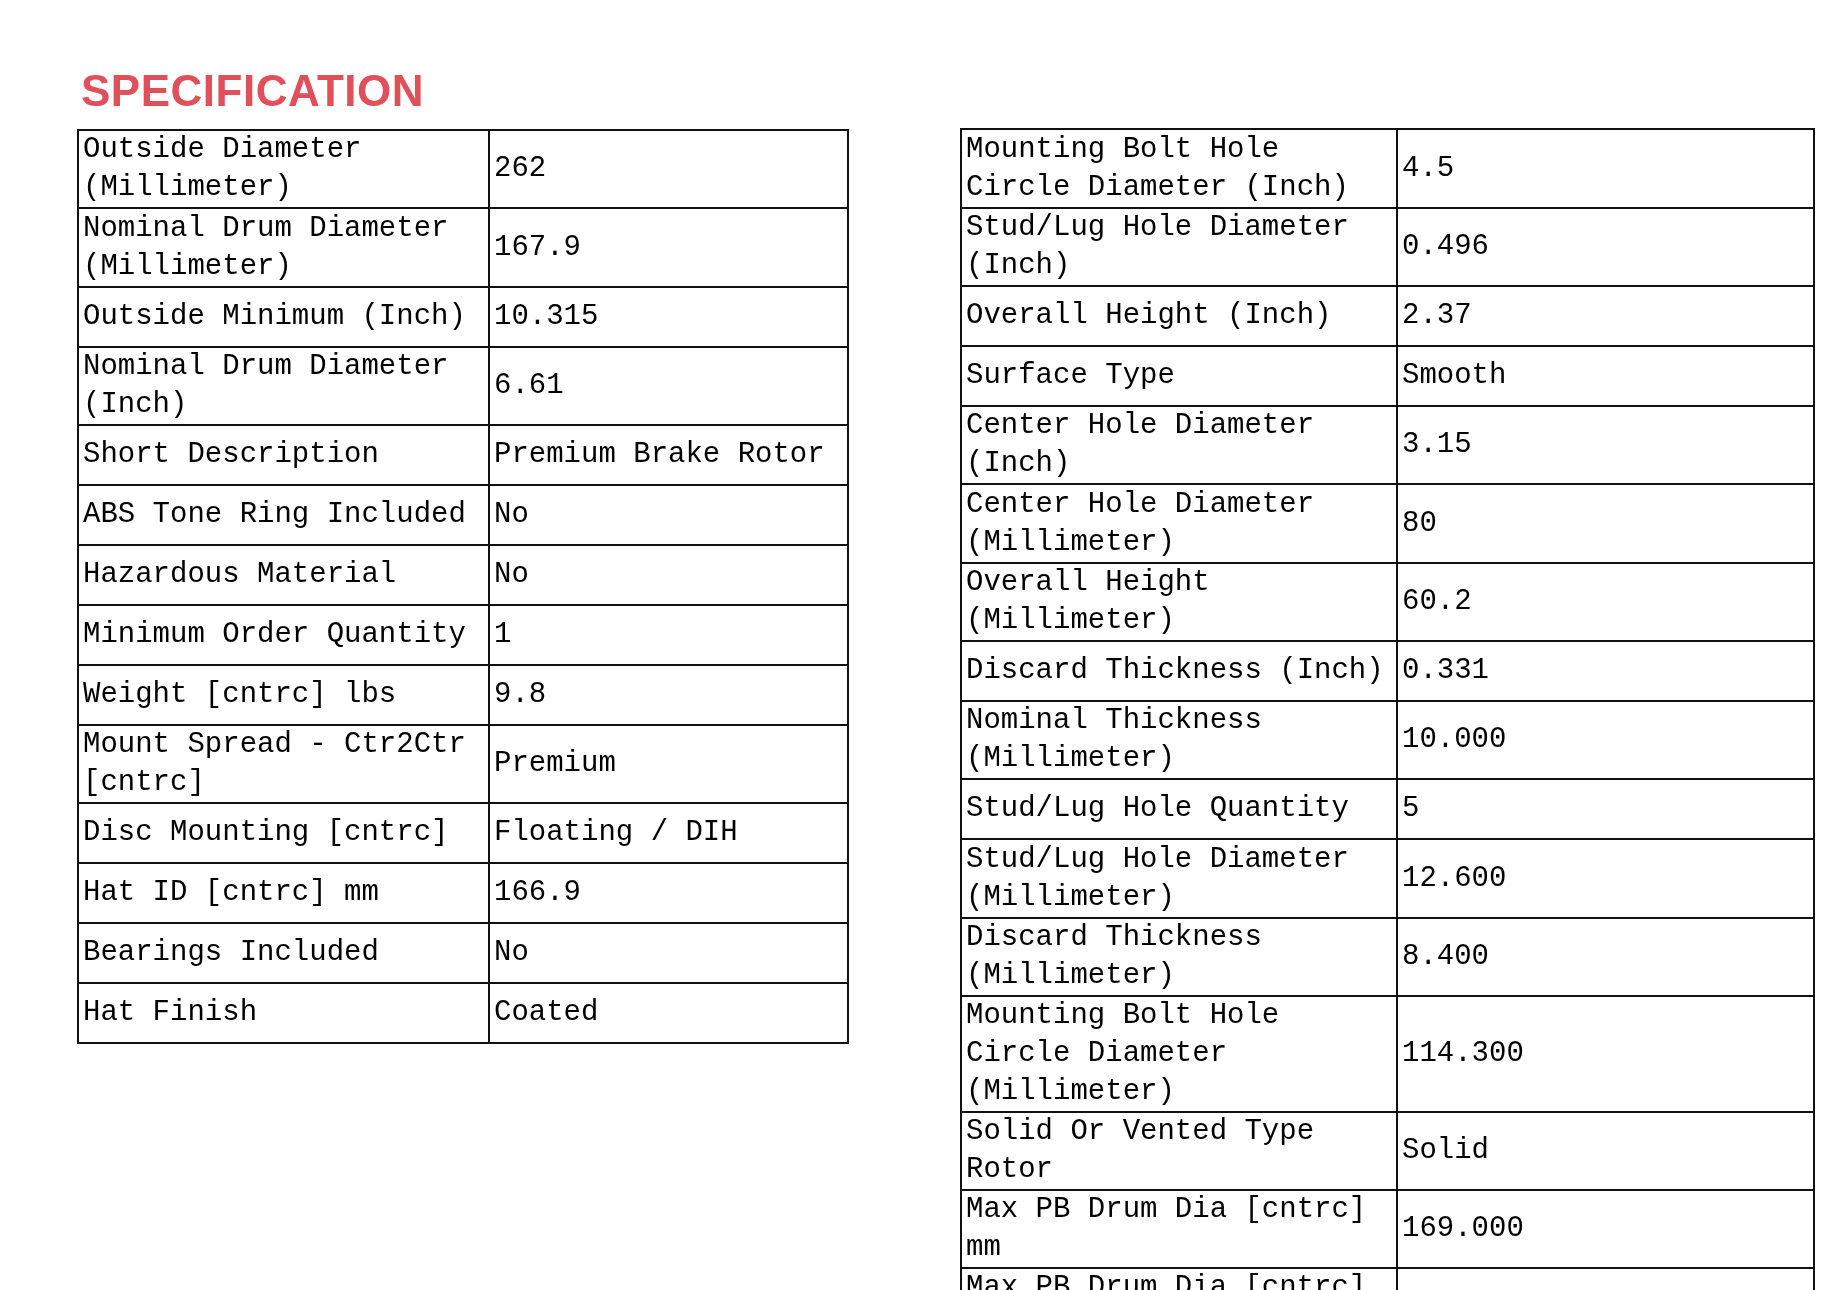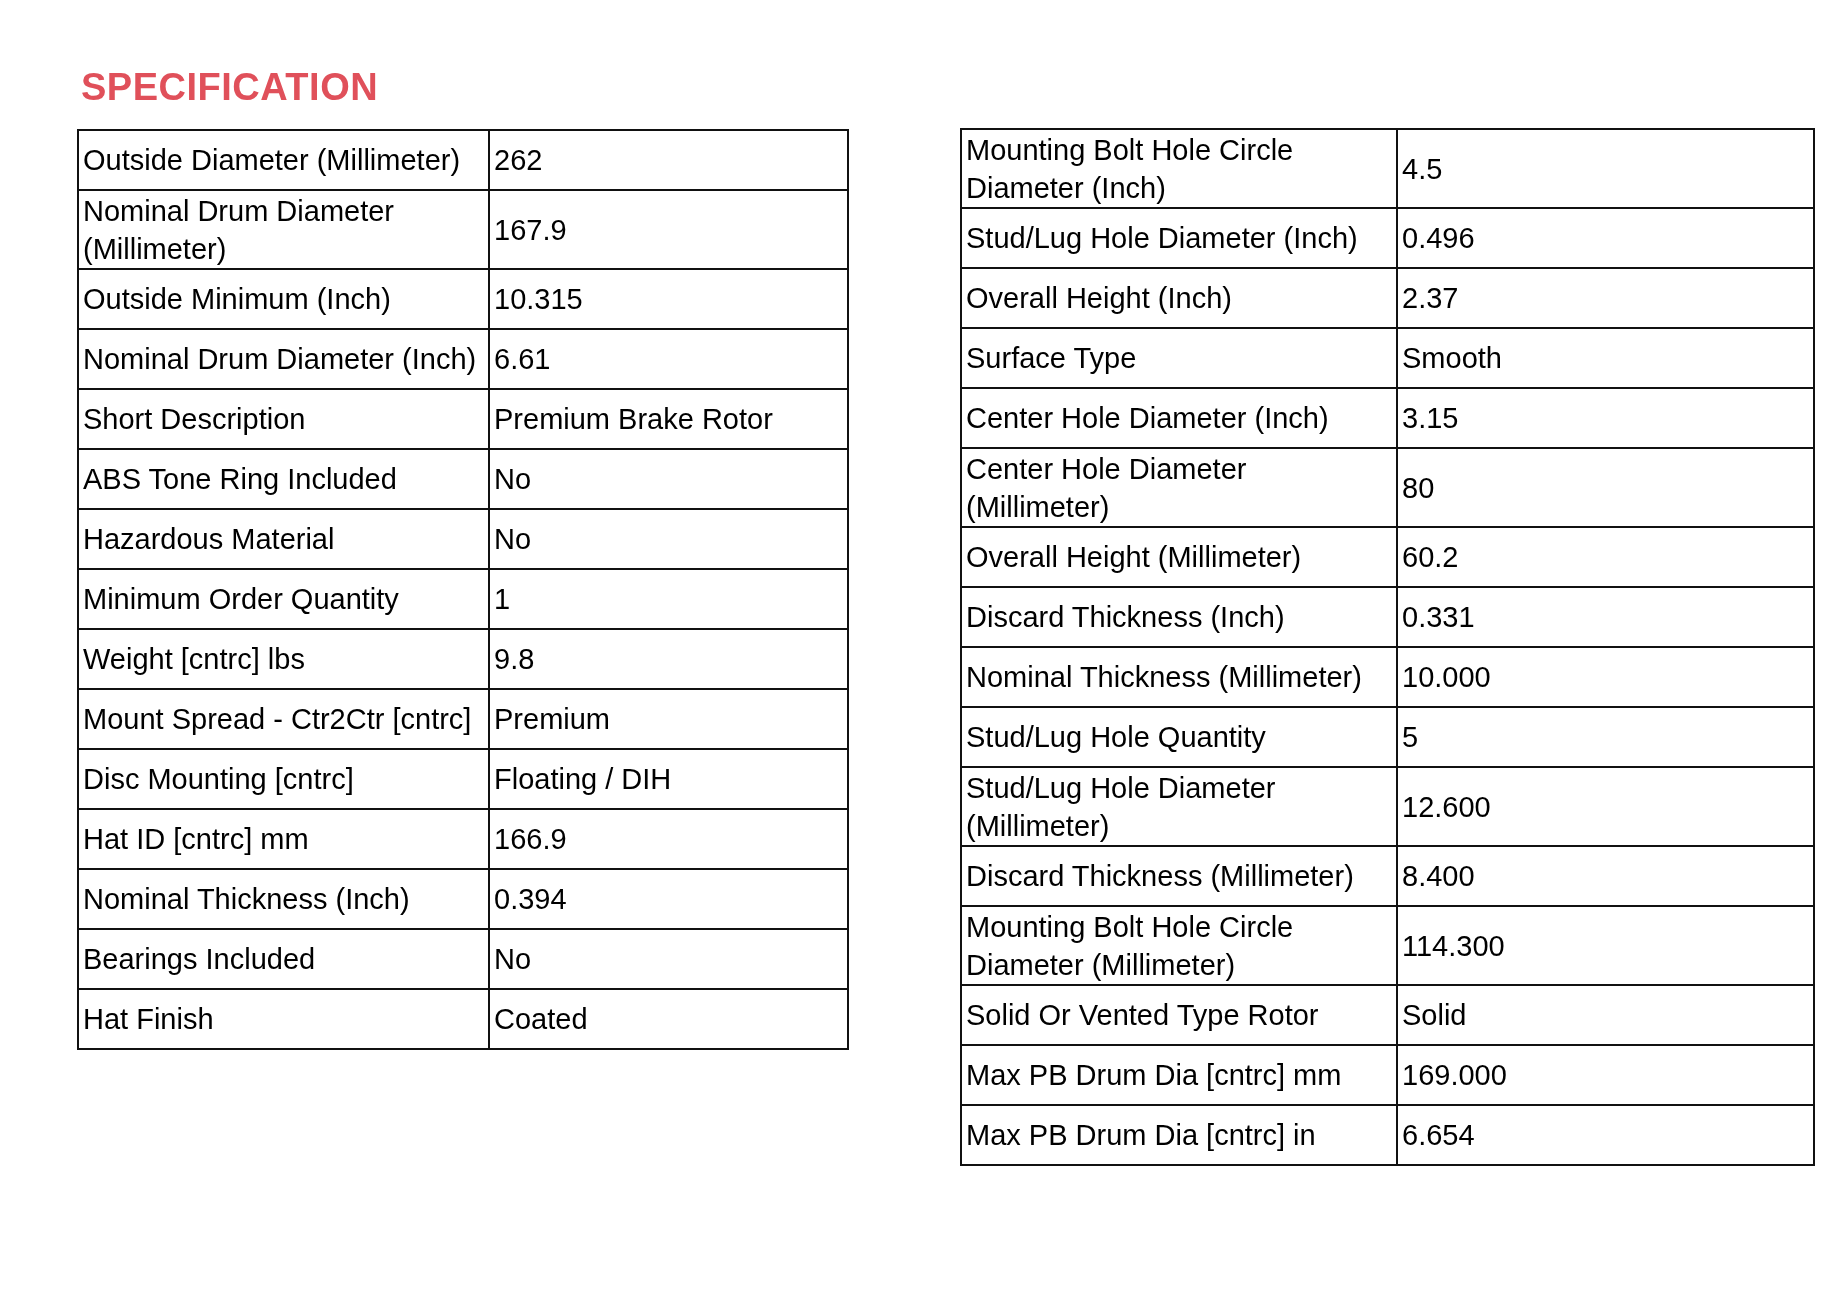--- a/index.html
+++ b/index.html
@@ -1,20 +1,20 @@
 <!DOCTYPE html>
 <html><head>
 <meta charset="utf-8">
 <style>
   html, body { margin:0; padding:0; background:#ffffff; }
   body { width:1838px; height:1290px; position:relative; overflow:hidden;
          font-family:"Liberation Sans", sans-serif; color:#000; }
-  .title { position:absolute; left:81px; top:66px; font-size:38px; font-weight:bold;
+  .title { position:absolute; left:81px; top:66px; font-size:44px; font-weight:bold;
            color:#e0505a; letter-spacing:0.5px; }
-  table { position:absolute; border-collapse:collapse; table-layout:fixed; }
+  table { position:absolute; border-collapse:collapse; table-layout:fixed;font-family:Liberation Mono, monospace; }
   td { border:2.5px solid #111; font-size:29px; line-height:38px; padding:0 4px;
        vertical-align:middle; }
   tr.single td { height:58px; }
   tr.double td { height:77px; }
   #left { left:77px; top:129px; width:772px; }
   #left col.k { width:411px; } 
   #right { left:960px; top:128px; width:855px; }
   #right col.k { width:436px; }
 </style>
 </head>
@@ -68,24 +68,20 @@
         <td>Mount Spread - Ctr2Ctr [cntrc]</td>
         <td>Premium</td>
       </tr>
       <tr class="single">
         <td>Disc Mounting [cntrc]</td>
         <td>Floating / DIH</td>
       </tr>
       <tr class="single">
         <td>Hat ID [cntrc] mm</td>
         <td>166.9</td>
-      </tr>
-      <tr class="single">
-        <td>Nominal Thickness (Inch)</td>
-        <td>0.394</td>
       </tr>
       <tr class="single">
         <td>Bearings Included</td>
         <td>No</td>
       </tr>
       <tr class="single">
         <td>Hat Finish</td>
         <td>Coated</td>
       </tr>
     </tbody>

